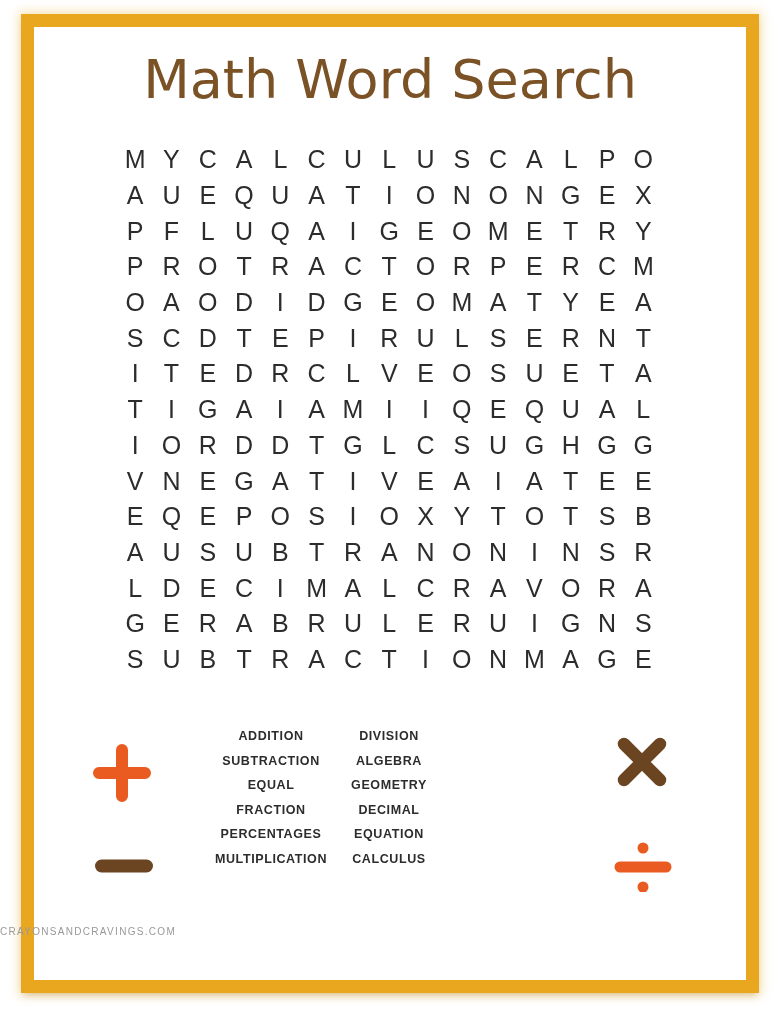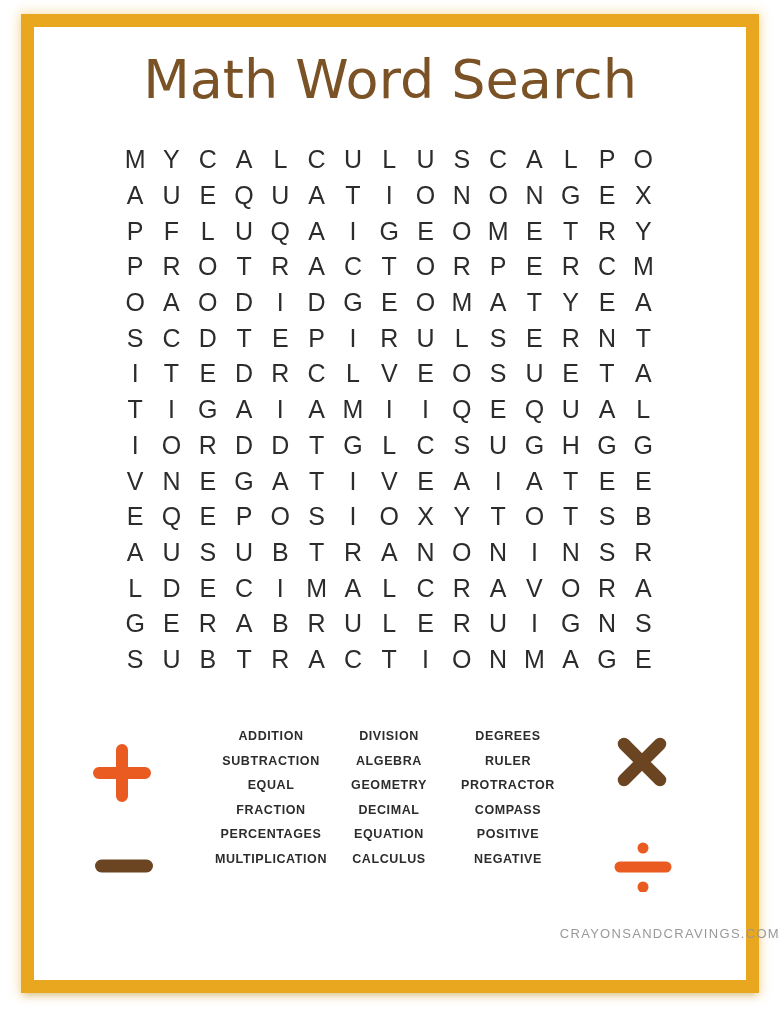--- a/index.html
+++ b/index.html
@@ -78,22 +78,22 @@
   }
   .sym-plus   { left: 92px;  top: 743px; color: var(--symbol-orange, #E95B20); }
   .sym-minus  { left: 94px;  top: 859px; color: var(--symbol-brown, #6B4522); }
   .sym-times  { left: 615px; top: 735px; color: var(--symbol-brown, #6B4522); }
   .sym-divide { left: 613px; top: 842px; color: var(--symbol-orange, #E95B20); }
   .footer {
     position: absolute;
     top: 926px;
     left: 0;
     width: 100%;
-    text-align: right;
-    font-size: 13px;
+    text-align: left;
+    font-size: 10px;
     letter-spacing: 1.3px;
     color: var(--footer-gray, #999999);
   }
 </style>
 </head>
 <body>
 
 <div class="page">
 
   <div class="frame"></div>
@@ -355,24 +355,16 @@
       <div class="word">CALCULUS</div>
     </div>
   <div class="word-col c1">
       <div class="word">ADDITION</div>
       <div class="word">SUBTRACTION</div>
       <div class="word">EQUAL</div>
       <div class="word">FRACTION</div>
       <div class="word">PERCENTAGES</div>
       <div class="word">MULTIPLICATION</div>
     </div>
-  <div class="word-col c3">
-      <div class="word">DEGREES</div>
-      <div class="word">RULER</div>
-      <div class="word">PROTRACTOR</div>
-      <div class="word">COMPASS</div>
-      <div class="word">POSITIVE</div>
-      <div class="word">NEGATIVE</div>
-    </div>
 
   <div class="footer">CRAYONSANDCRAVINGS.COM</div>
 
 </div>
 
 </body></html>

